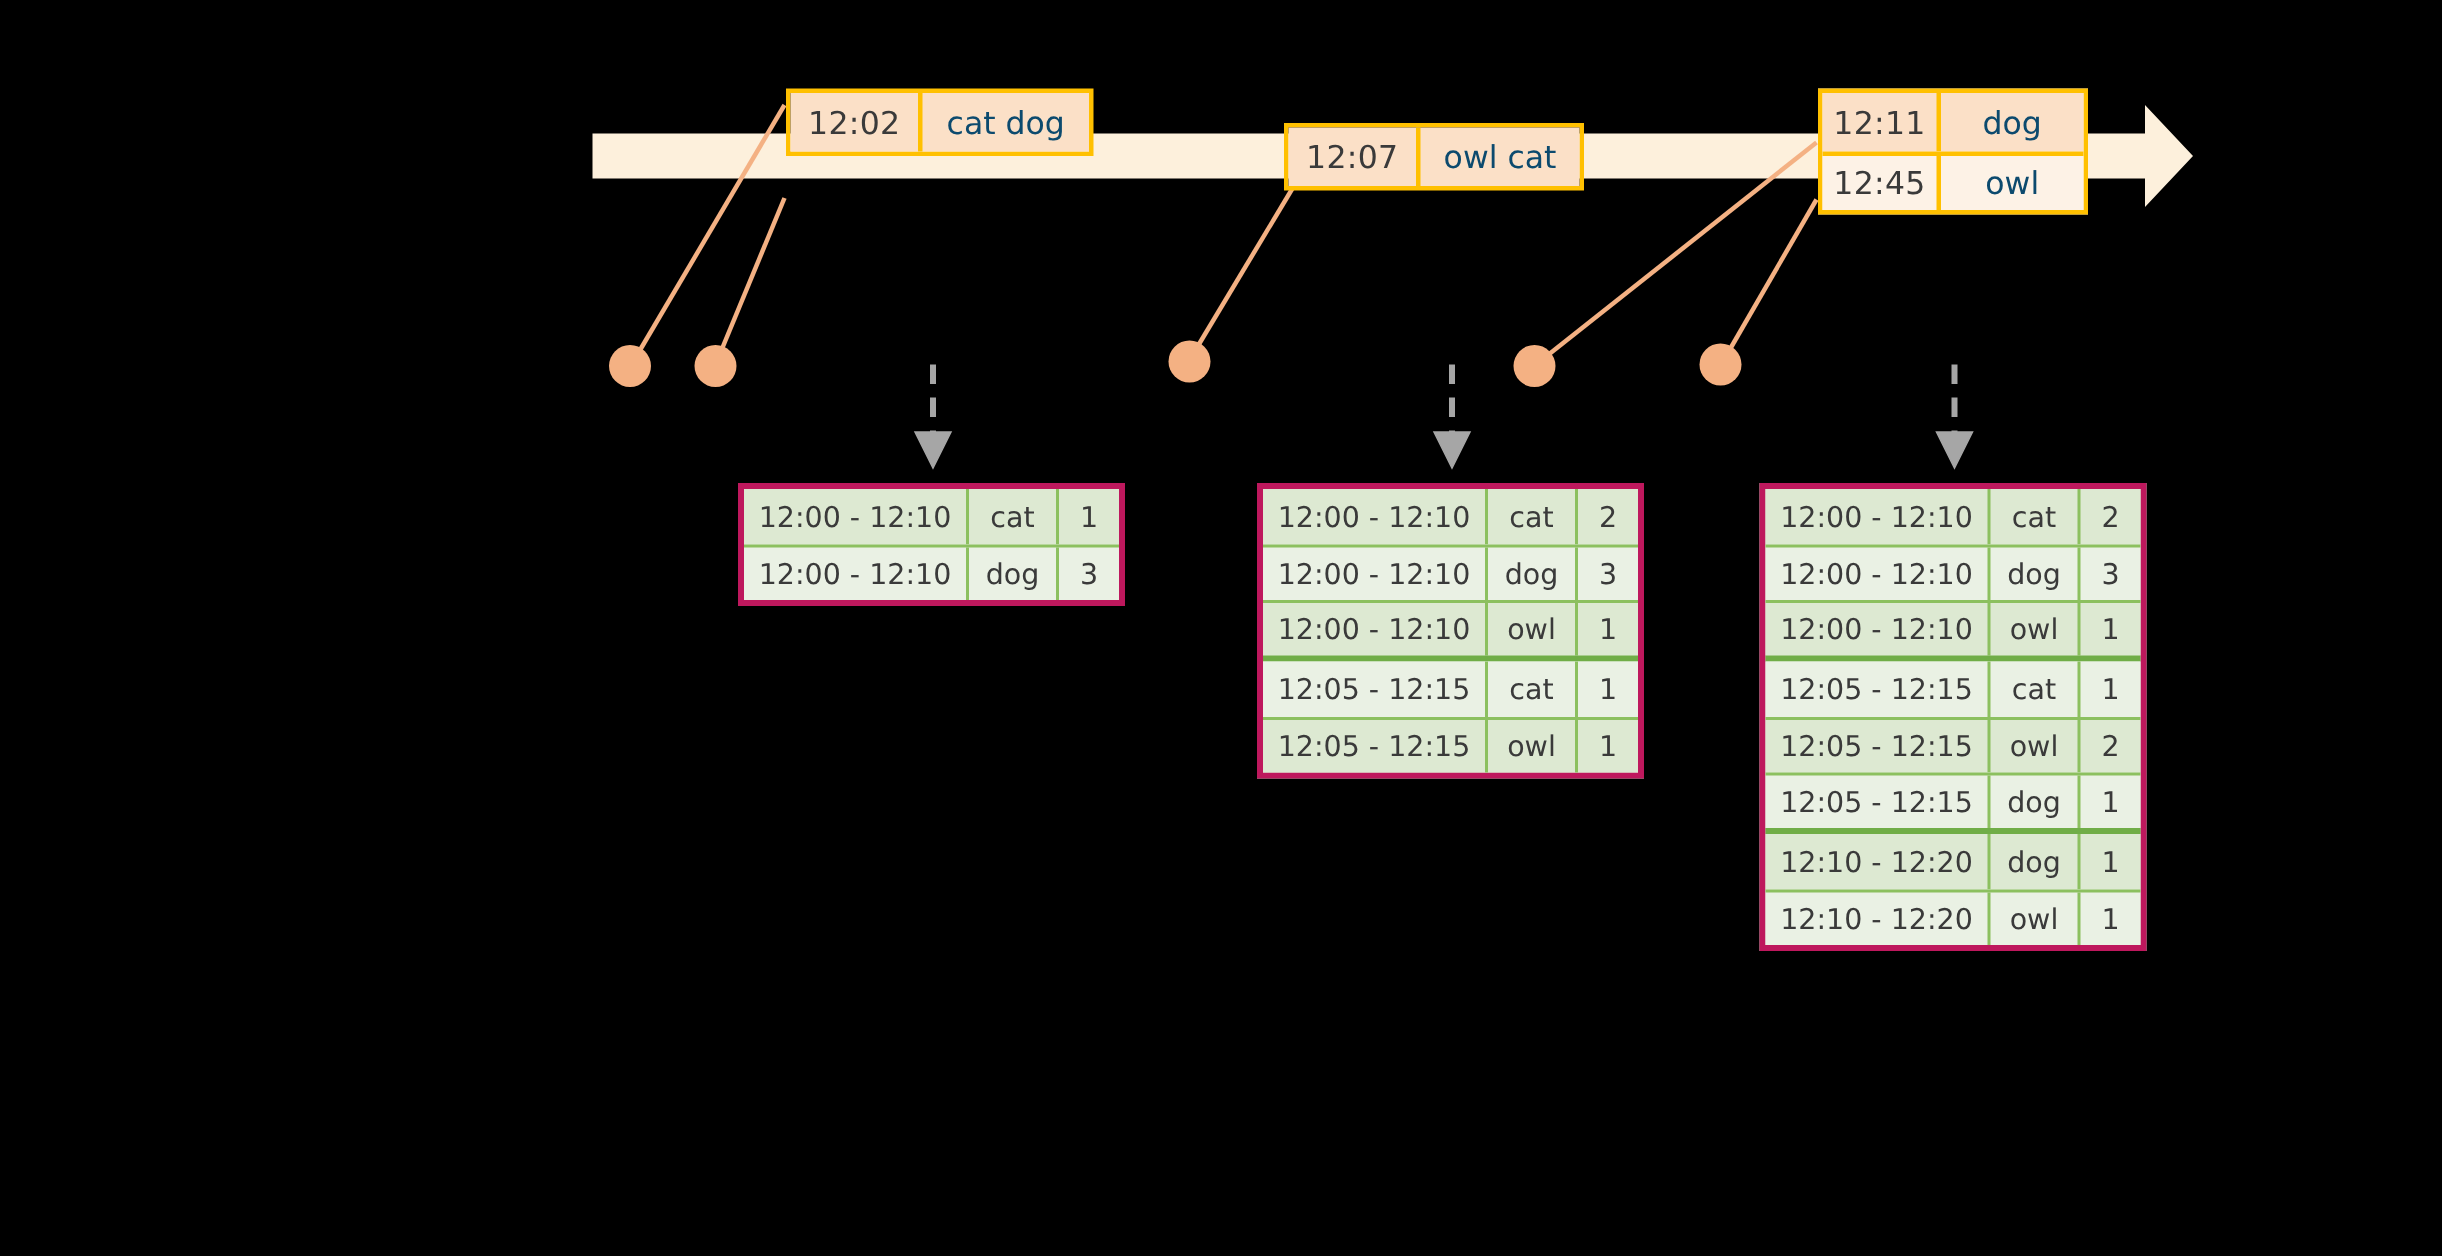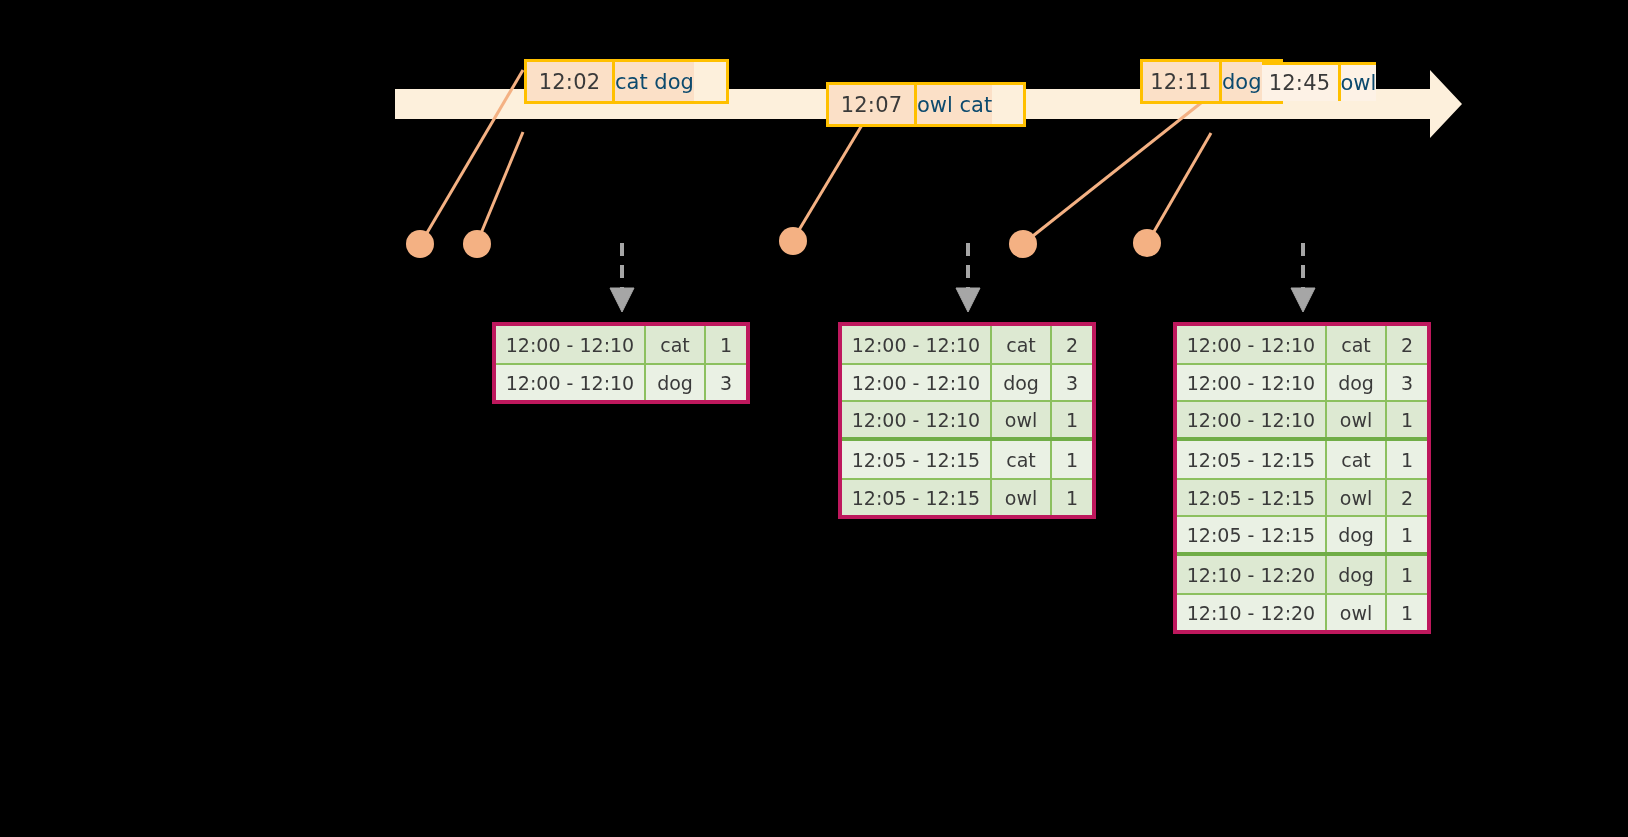--- a/index.html
+++ b/index.html
@@ -28,21 +28,21 @@
     width: 1628px; height: 837px;
     pointer-events: none;
   }
 
   
   .event-group {
     position: absolute;
     border: 3px solid #FFC000;
     background: #FDF0DC;
     display: flex;
-    flex-direction: row;
+    flex-direction: column;
     z-index: 5;
   }
   .event-row {
     display: flex;
     height: 39px;
   }
   .event-row + .event-row {
     border-top: 3px solid #FFC000;
   }
   .event-row.shade-a { background: #FBE0C7; }
@@ -158,28 +158,28 @@
     </g>
   </svg>
 
   <div class="event-group" style="left:524px; top:59px; width:205px;">
     <div class="event-row shade-a">
       <div class="event-time" style="width:88px;">12:02</div>
       <div class="event-words">cat dog</div>
     </div>
   </div>
 
-  <div class="event-group" style="left:826px; top:82px; width:200px;">
+  <div class="event-group" style="left:856px; top:82px; width:200px;">
     <div class="event-row shade-a">
       <div class="event-time" style="width:88px;">12:07</div>
       <div class="event-words">owl cat</div>
     </div>
   </div>
 
-  <div class="event-group" style="left:1140px; top:59px; width:143px;">
+  <div class="event-group" style="left:1212px; top:59px; width:180px;">
     <div class="event-row shade-a">
       <div class="event-time" style="width:79px;">12:11</div>
       <div class="event-words">dog</div>
     </div>
     <div class="event-row shade-b">
       <div class="event-time" style="width:79px;">12:45</div>
       <div class="event-words">owl</div>
     </div>
   </div>
 

